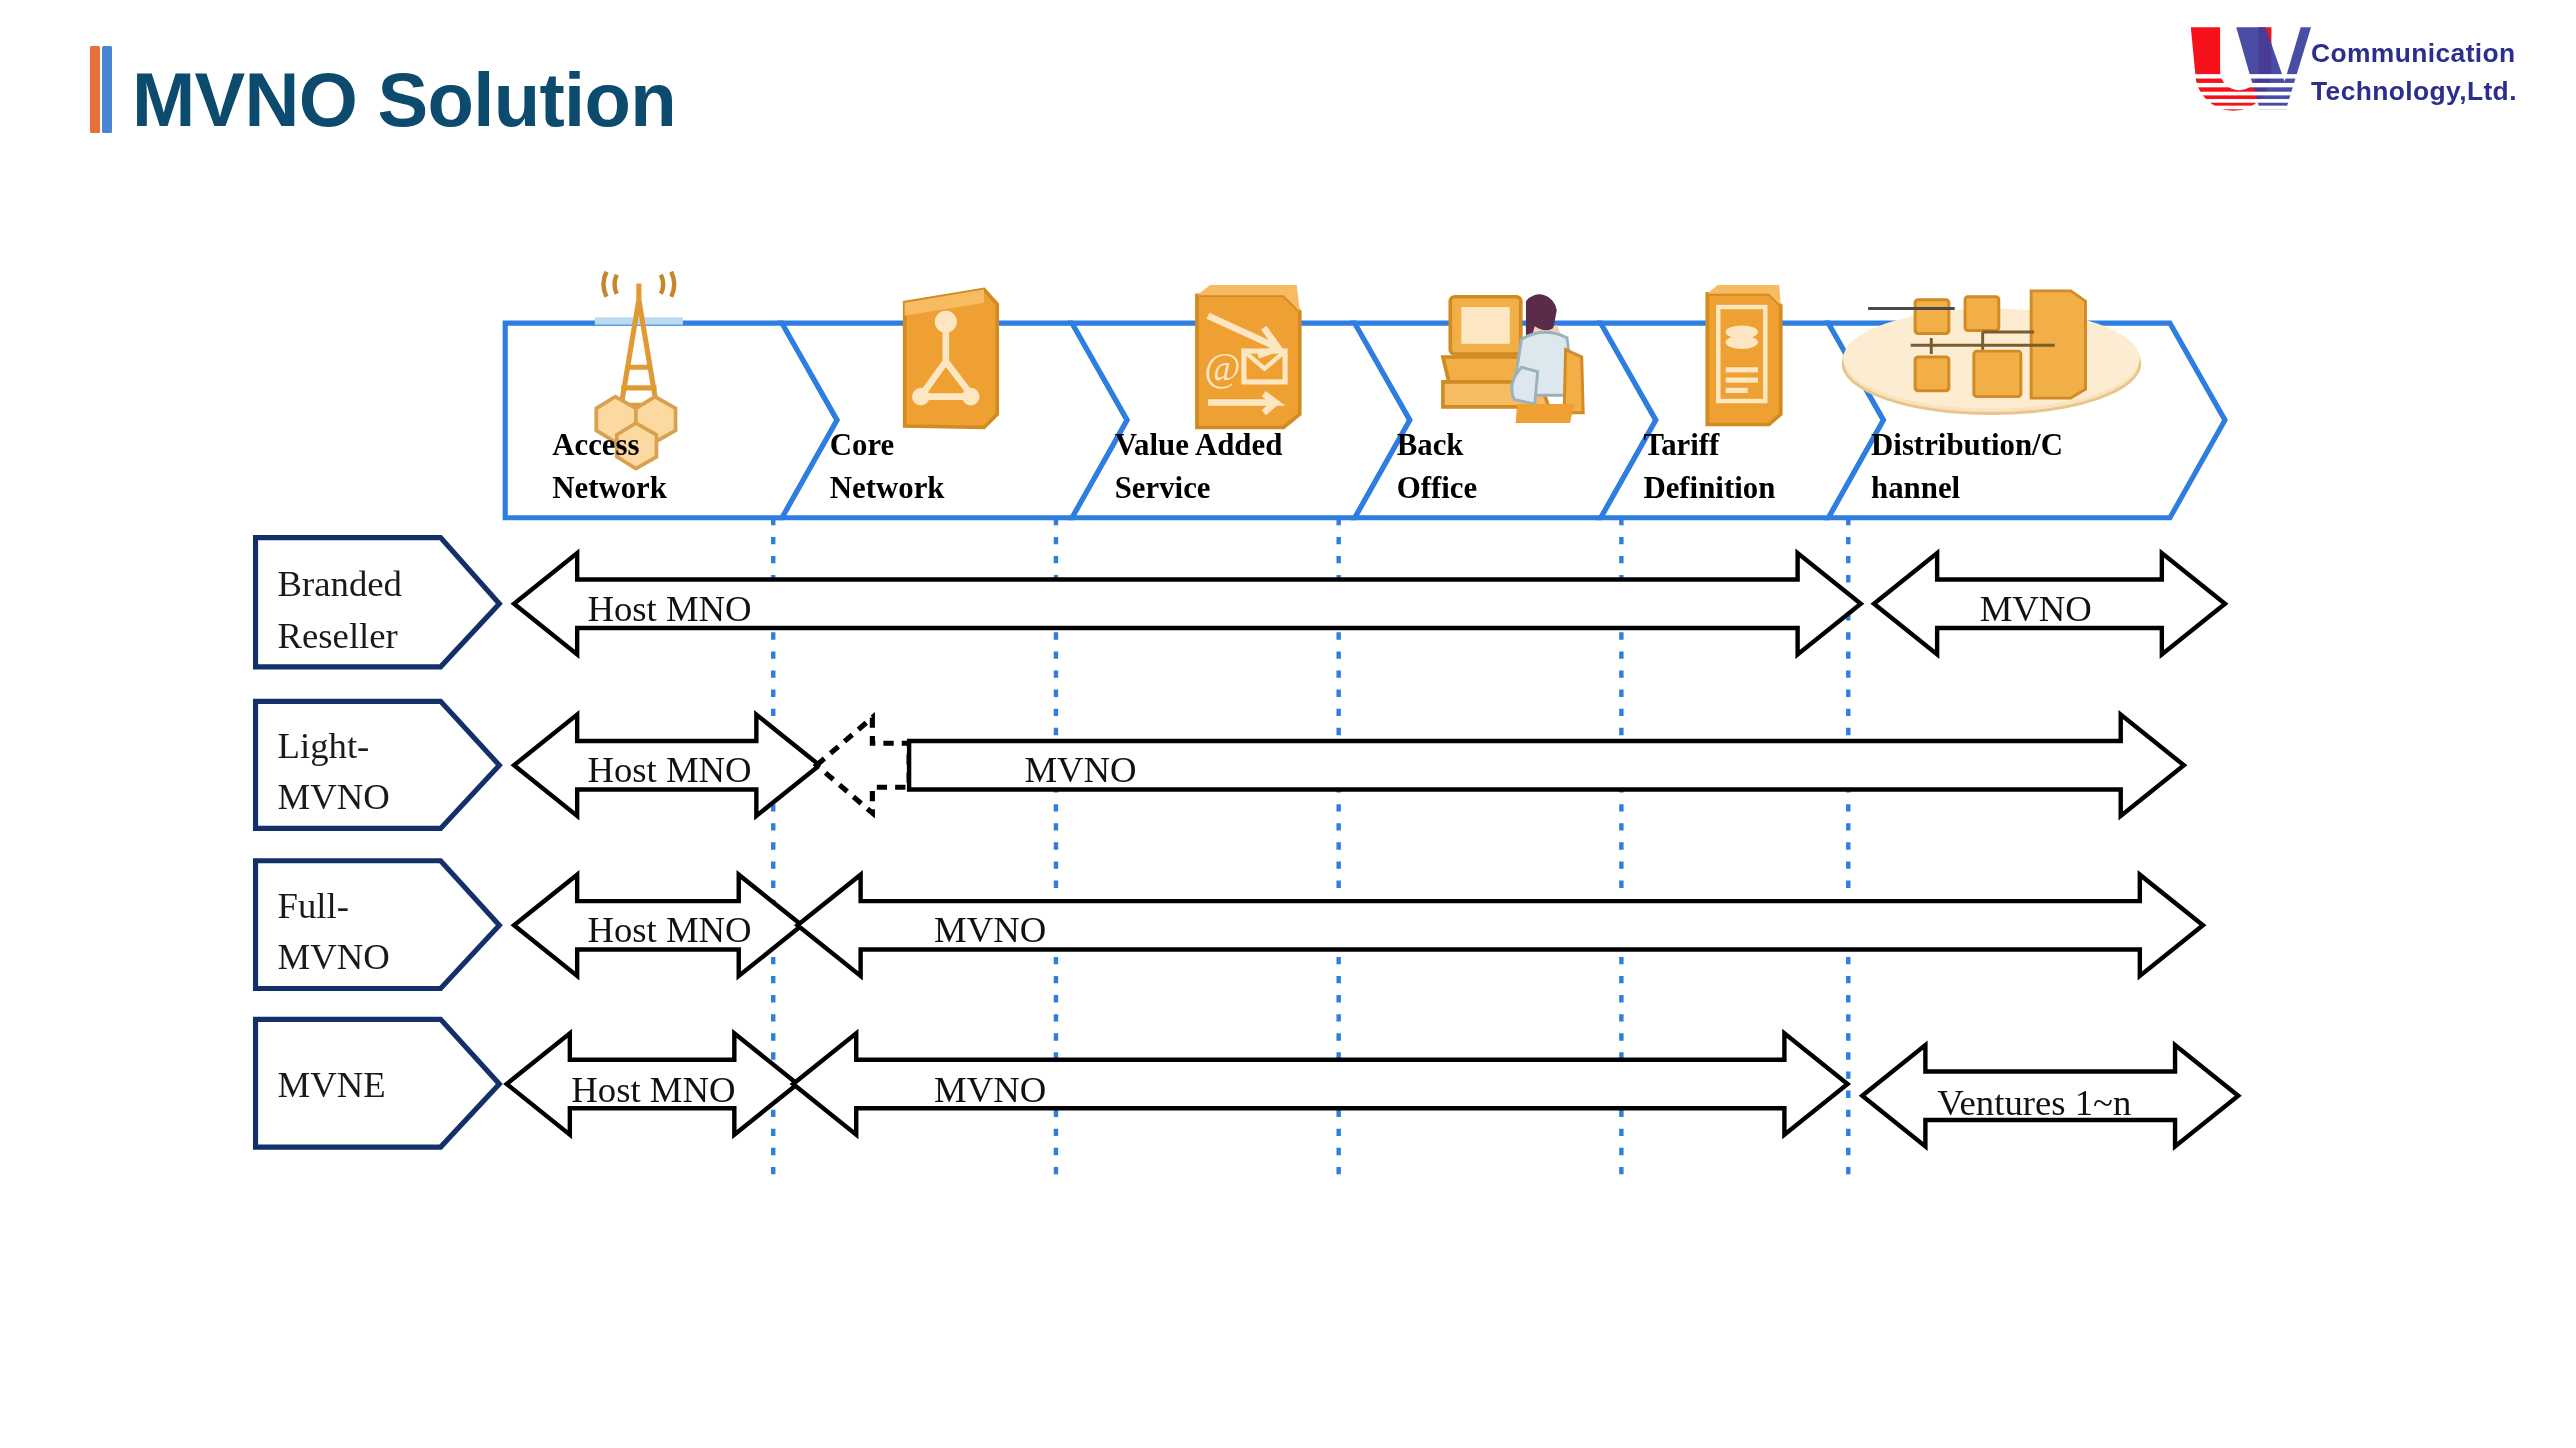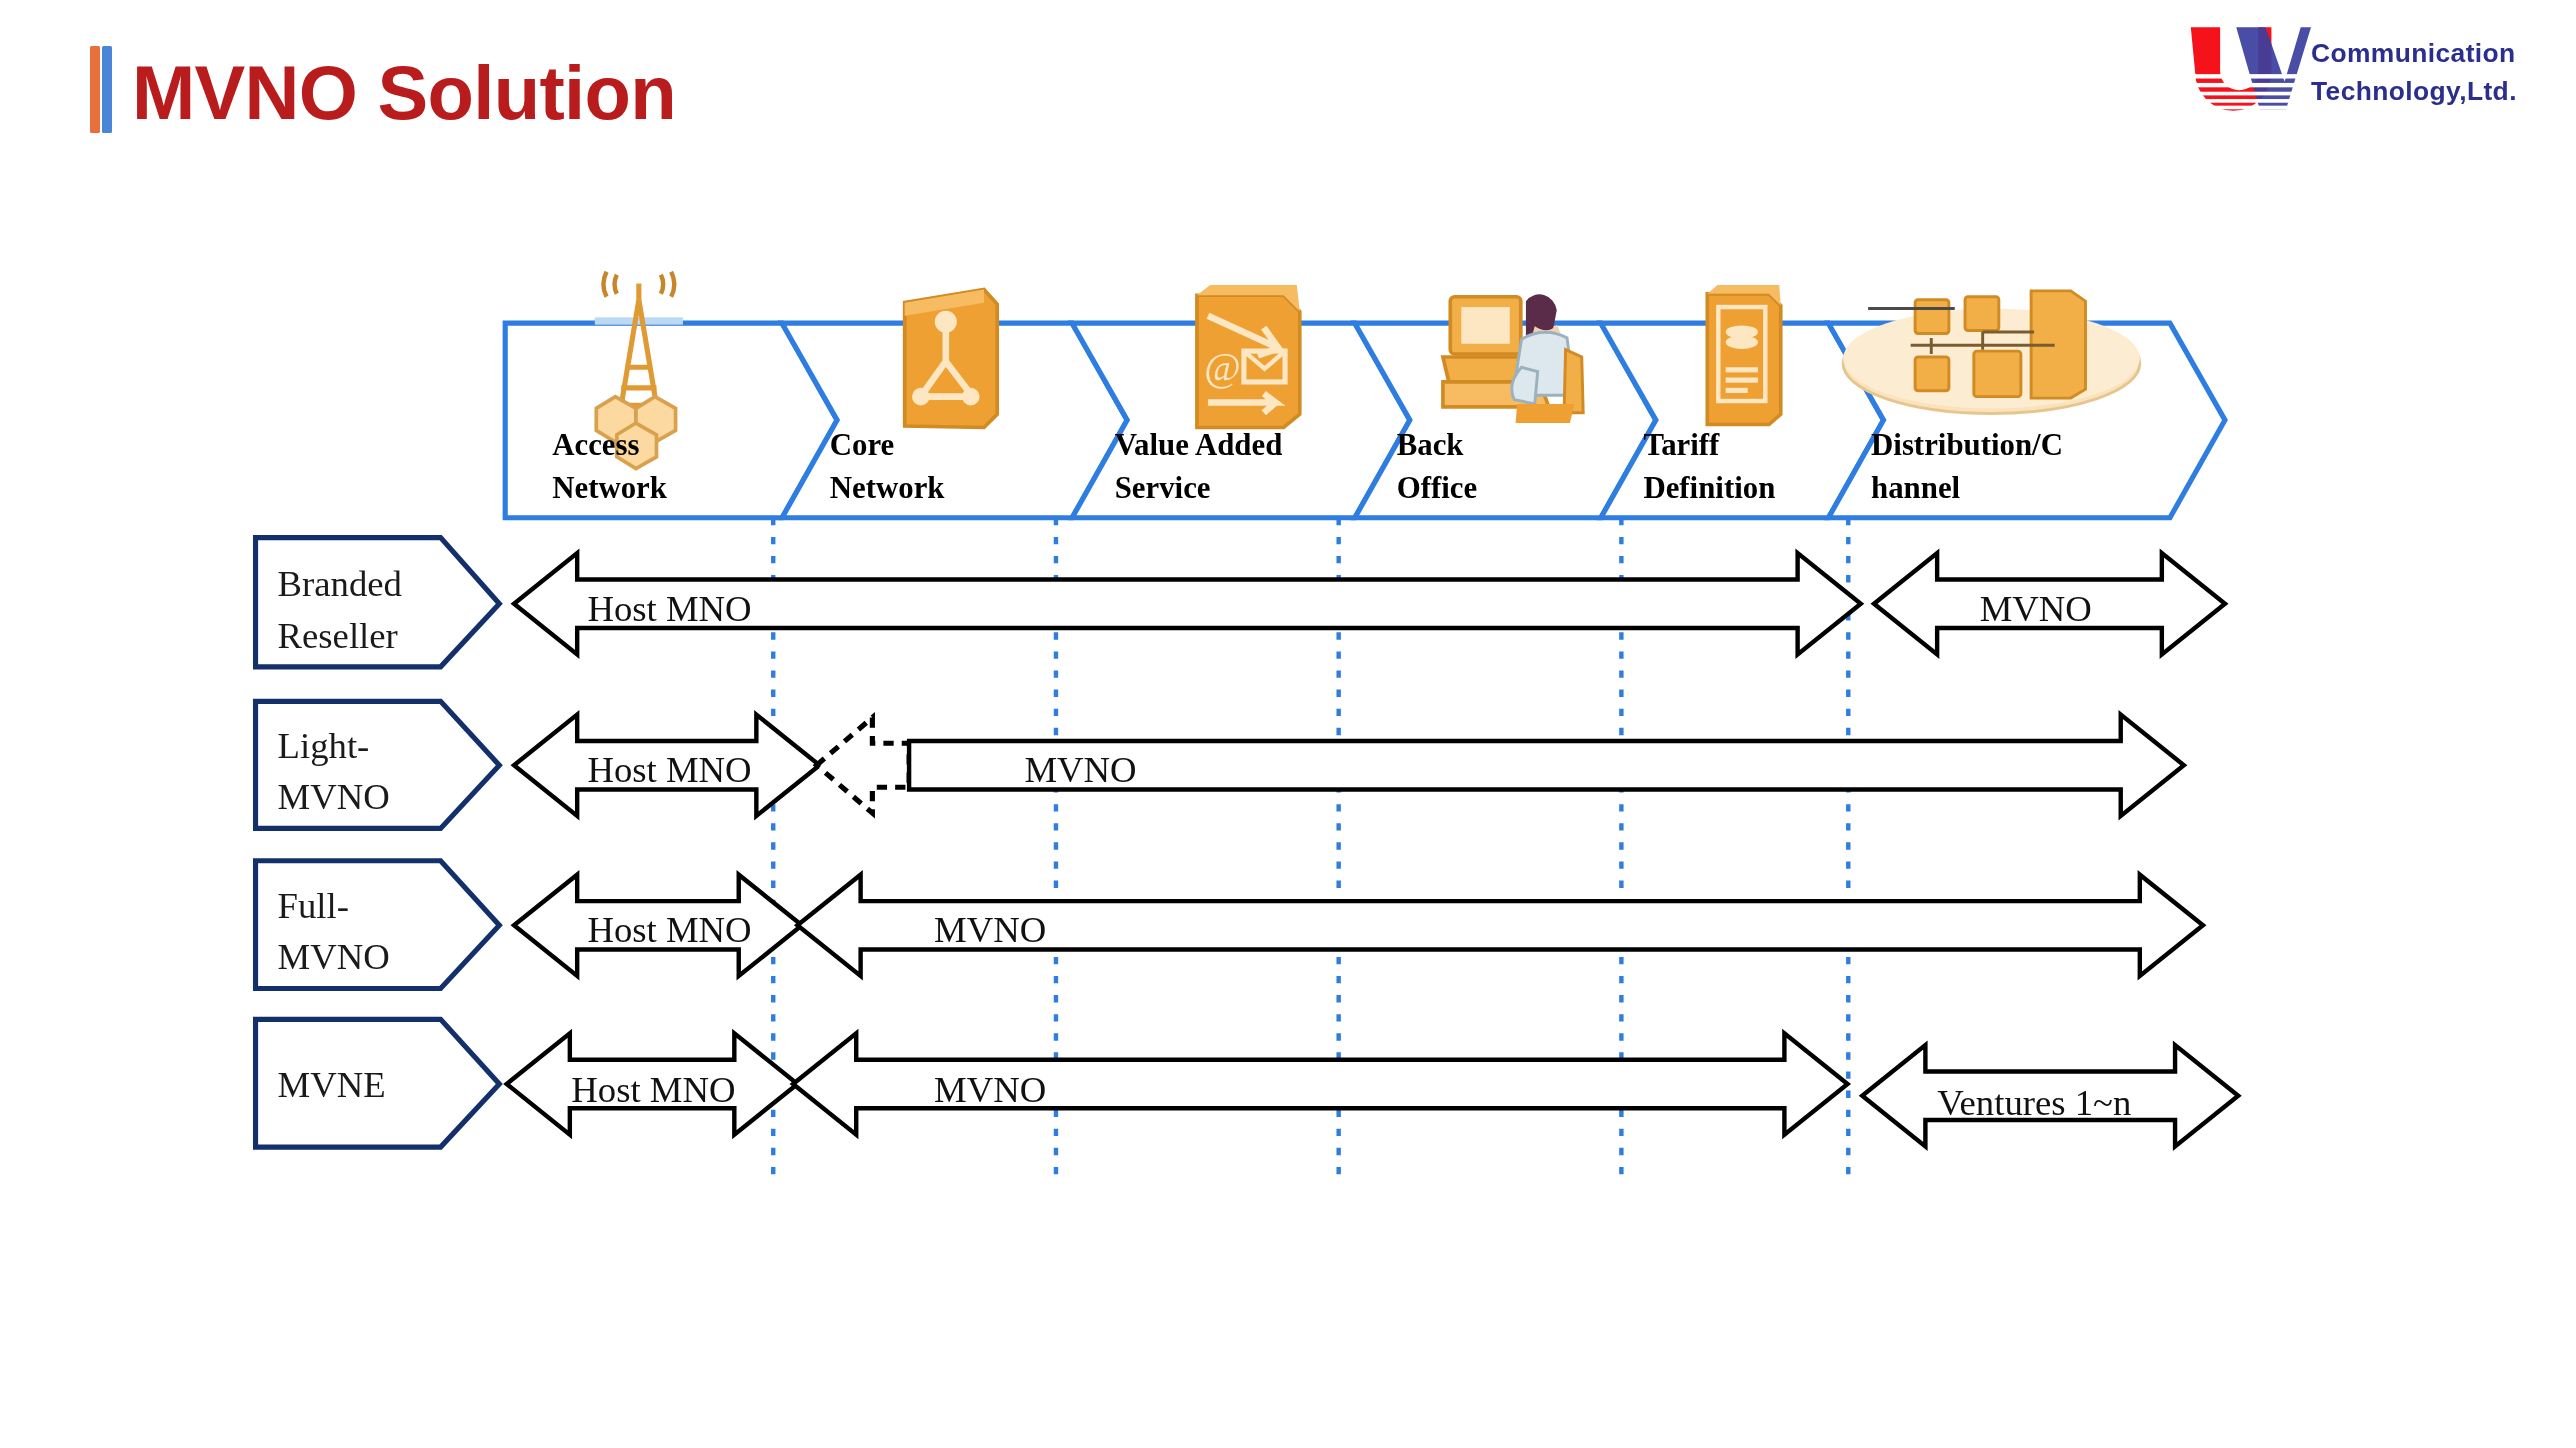--- a/index.html
+++ b/index.html
@@ -4,22 +4,22 @@
 <style>
   html,body{margin:0;padding:0;background:#ffffff;}
   body{width:2576px;height:1449px;position:relative;overflow:hidden;
        font-family:"Liberation Sans",sans-serif;}
 
   
   #title-bar{position:absolute;left:0;top:0;width:2576px;height:176px;}
   #title-accent{position:absolute;left:90px;top:46px;width:22px;height:87px;}
   #title-accent .bar-o{position:absolute;left:0;top:0;width:10.3px;height:87px;background:#E8703A;border-radius:1.5px;}
   #title-accent .bar-b{position:absolute;left:11.7px;top:0;width:10.3px;height:87px;background:#4A86D8;border-radius:1.5px;}
-  #page-title{position:absolute;left:132px;top:49px;font-size:76px;font-weight:bold;
-              color:#b91c1c;letter-spacing:-0.7px;line-height:1.15;white-space:nowrap;}
+  #page-title{position:absolute;left:132px;top:56px;font-size:76px;font-weight:bold;
+              color:#0c4a6e;letter-spacing:-0.7px;line-height:1.15;white-space:nowrap;}
 
   
   #logo{position:absolute;right:34px;top:22px;width:360px;height:95px;}
   #logo-mark{position:absolute;left:0;top:1.5px;width:129px;height:90px;}
   #logo-text{position:absolute;left:129px;top:13.2px;width:228px;}
   #logo-text div{color:#2B2E8C;font-weight:bold;font-size:26.4px;line-height:1.42;letter-spacing:0.4px;white-space:nowrap;}
 
   
   #diagram{position:absolute;left:0;top:0;width:2576px;height:1449px;}
   svg{display:block;}

